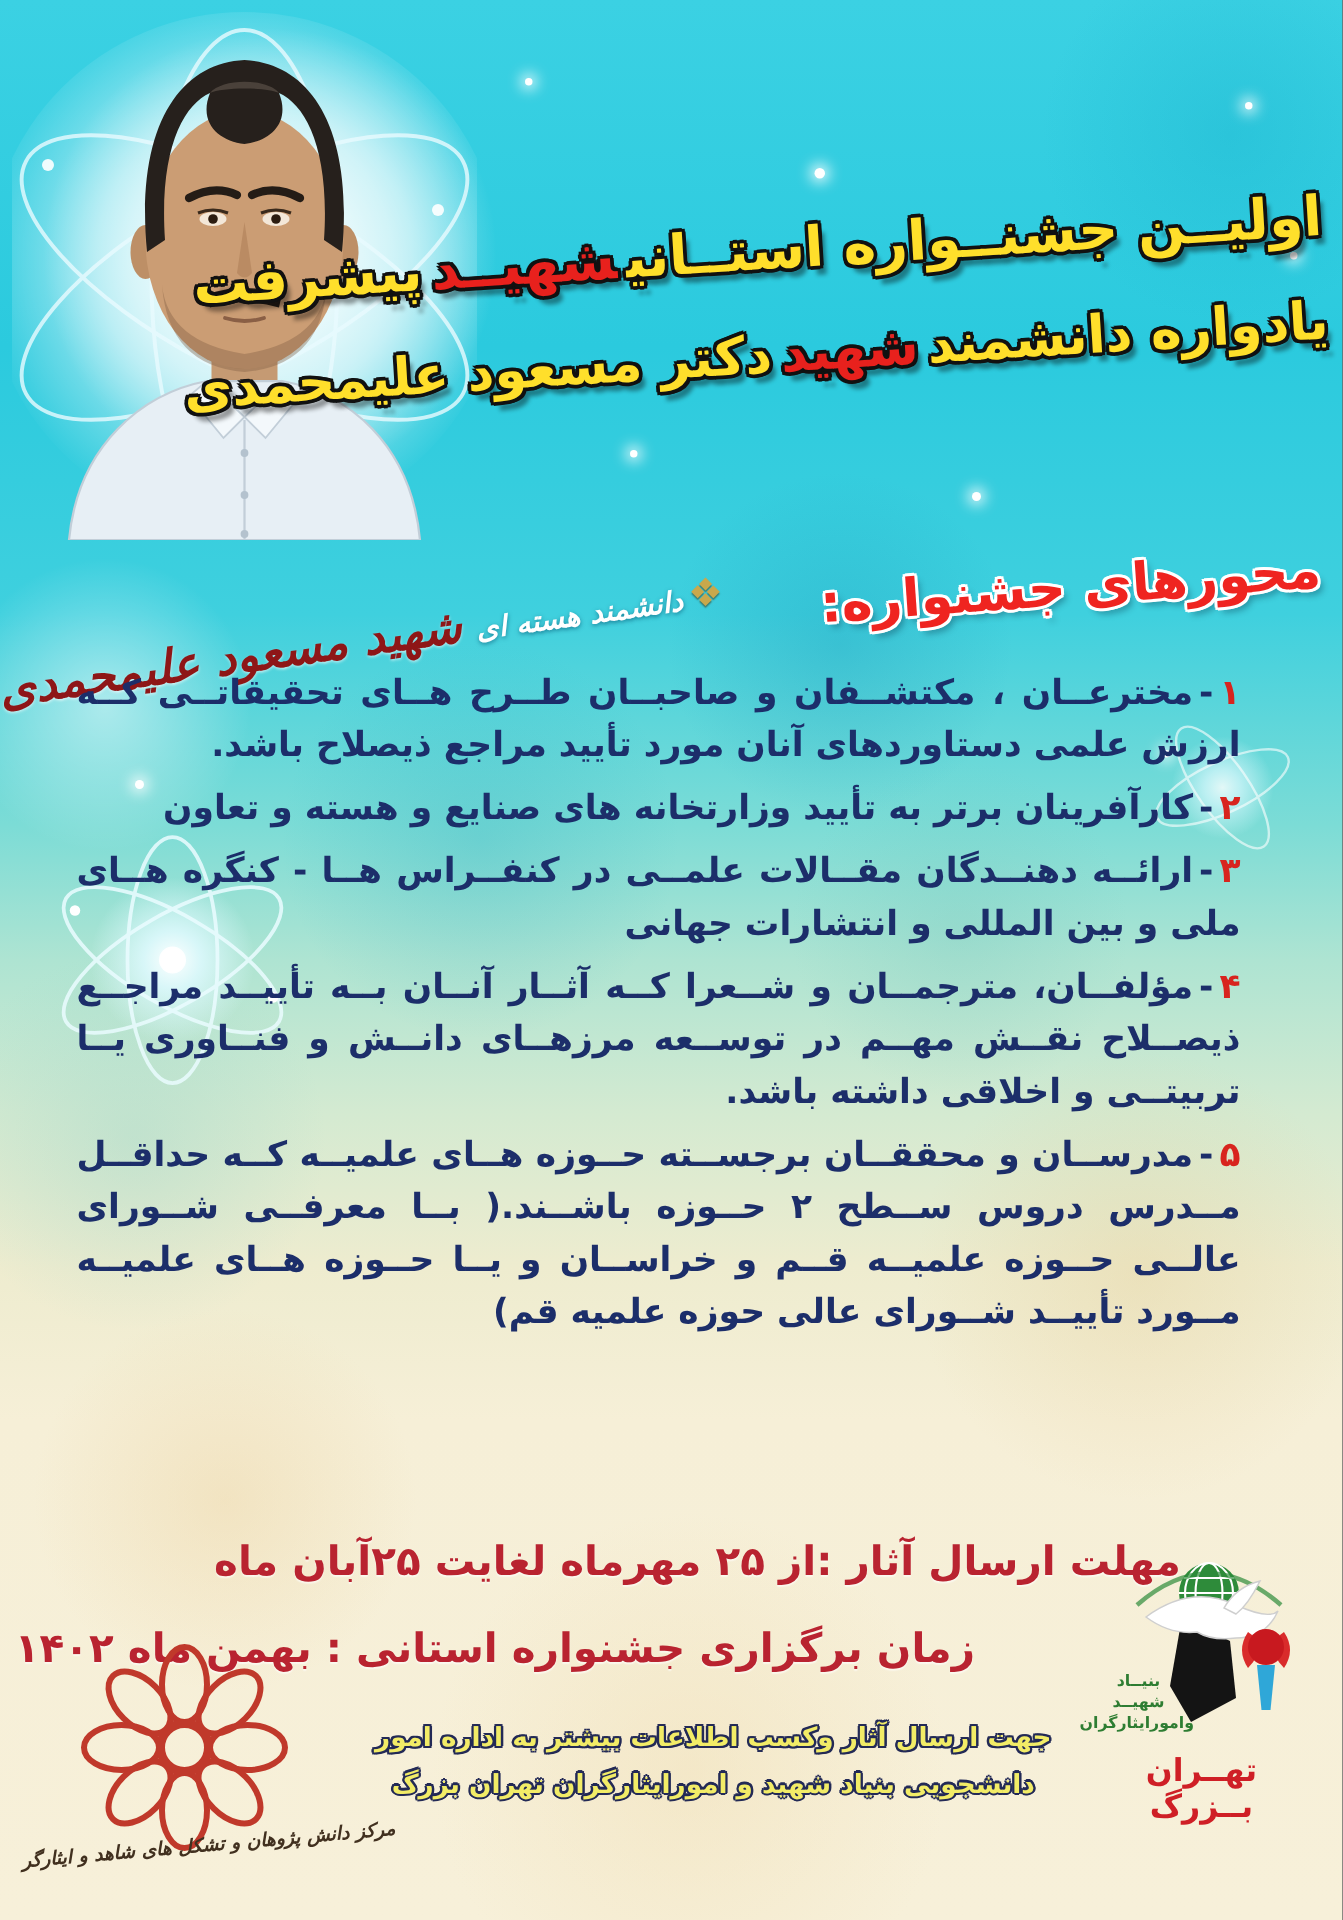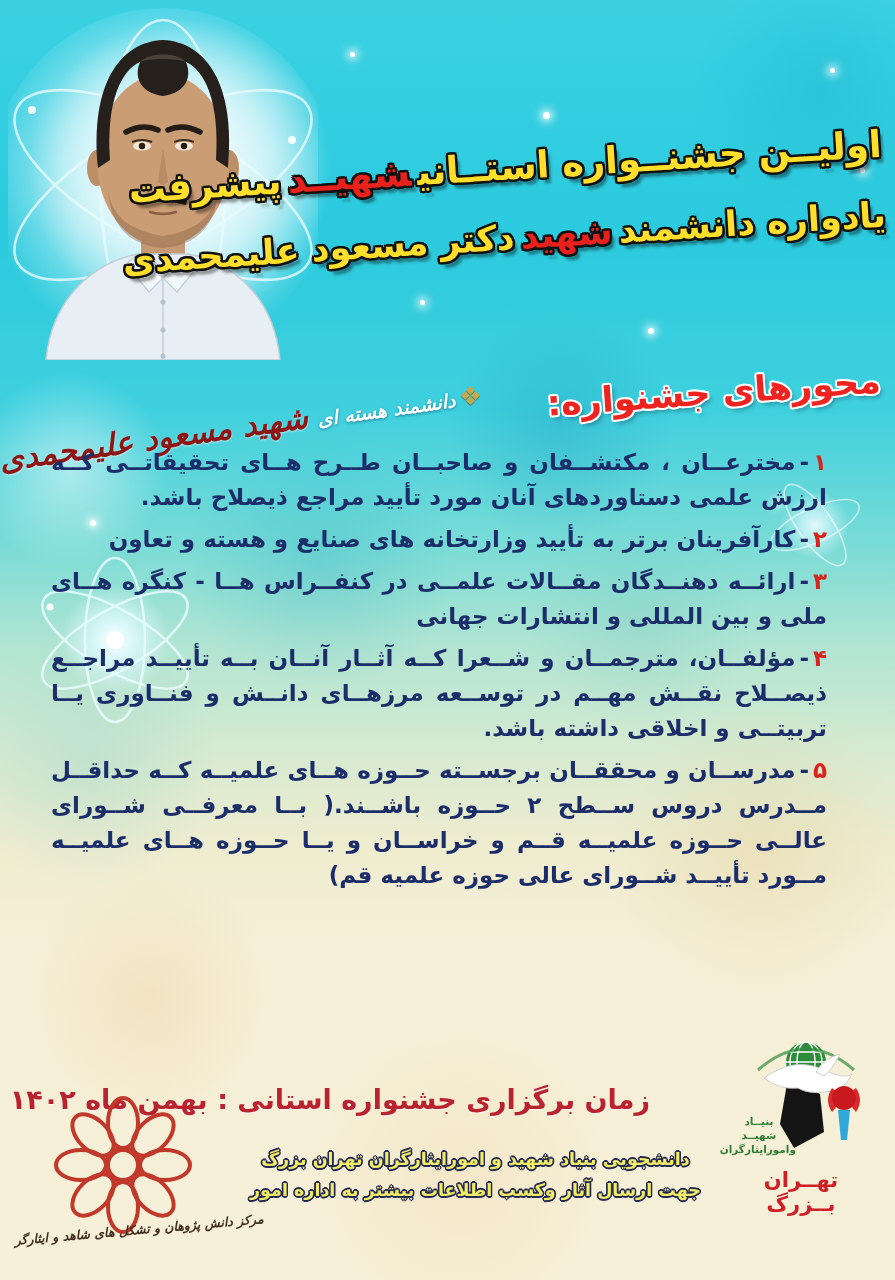--- a/index.html
+++ b/index.html
@@ -217,25 +217,26 @@
   <div class="section-header">محورهای جشنواره:</div>
 
   <div class="items">
     <p class="item"><span class="num">۱</span><span class="sep">-</span><span>مخترعــان ، مکتشــفان و صاحبــان طــرح هــای تحقیقاتــی کــه ارزش علمی دستاوردهای آنان مورد تأیید مراجع ذیصلاح باشد.</span></p>
     <p class="item"><span class="num">۲</span><span class="sep">-</span><span>کارآفرینان برتر به تأیید وزارتخانه های صنایع و هسته و تعاون</span></p>
     <p class="item"><span class="num">۳</span><span class="sep">-</span><span>ارائــه دهنــدگان مقــالات علمــی در کنفــراس هــا - کنگره هــای ملی و بین المللی و انتشارات جهانی</span></p>
     <p class="item"><span class="num">۴</span><span class="sep">-</span><span>مؤلفــان، مترجمــان و شــعرا کــه آثــار آنــان بــه تأییــد مراجــع ذیصــلاح نقــش مهــم در توســعه مرزهــای دانــش و فنــاوری یــا تربیتــی و اخلاقی داشته باشد.</span></p>
     <p class="item"><span class="num">۵</span><span class="sep">-</span><span>مدرســان و محققــان برجســته حــوزه هــای علمیــه کــه حداقــل مــدرس دروس ســطح ۲ حــوزه باشــند.( بــا معرفــی شــورای عالــی حــوزه علمیــه قــم و خراســان و یــا حــوزه هــای علمیــه مــورد تأییــد شــورای عالی حوزه علمیه قم)</span></p>
   </div>
 
+  <div class="date-line date1">مهلت ارسال آثار :از ۲۵ مهرماه لغایت ۲۵آبان ماه</div>
   <div class="date-line date2">زمان برگزاری جشنواره استانی : بهمن ماه ۱۴۰۲</div>
 
   <div class="contact">
+    <div>جهت ارسال آثار وکسب اطلاعات بیشتر به اداره امور</div>
     <div>دانشجویی بنیاد شهید و امورایثارگران تهران بزرگ</div>
-    <div>جهت ارسال آثار وکسب اطلاعات بیشتر به اداره امور</div>
   </div>
 
   <div class="left-logo">
     <svg width="150" height="150" viewBox="0 0 150 150">
       <g fill="none" stroke="#c0392b" stroke-width="4">
         <g>
           <ellipse cx="75" cy="33" rx="15" ry="25"></ellipse>
           <ellipse cx="75" cy="117" rx="15" ry="25"></ellipse>
           <ellipse cx="33" cy="75" rx="25" ry="15"></ellipse>
           <ellipse cx="117" cy="75" rx="25" ry="15"></ellipse>

